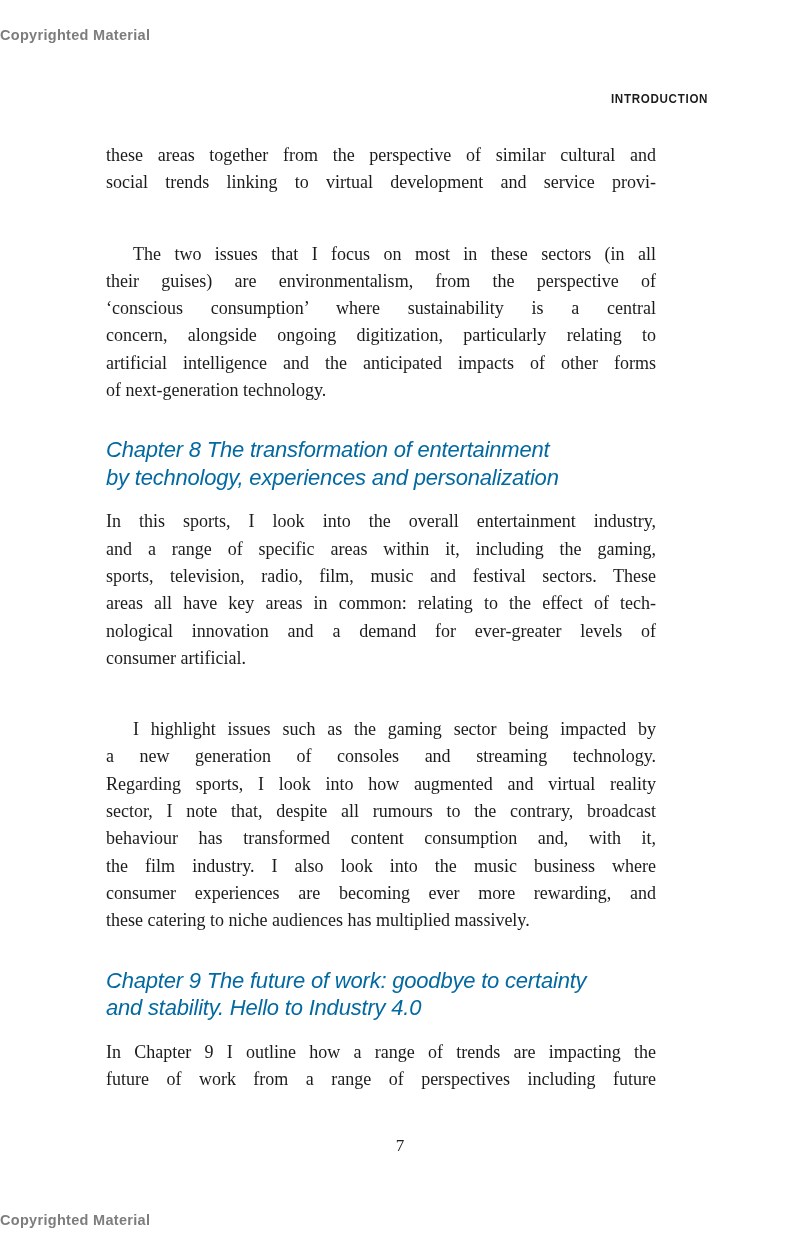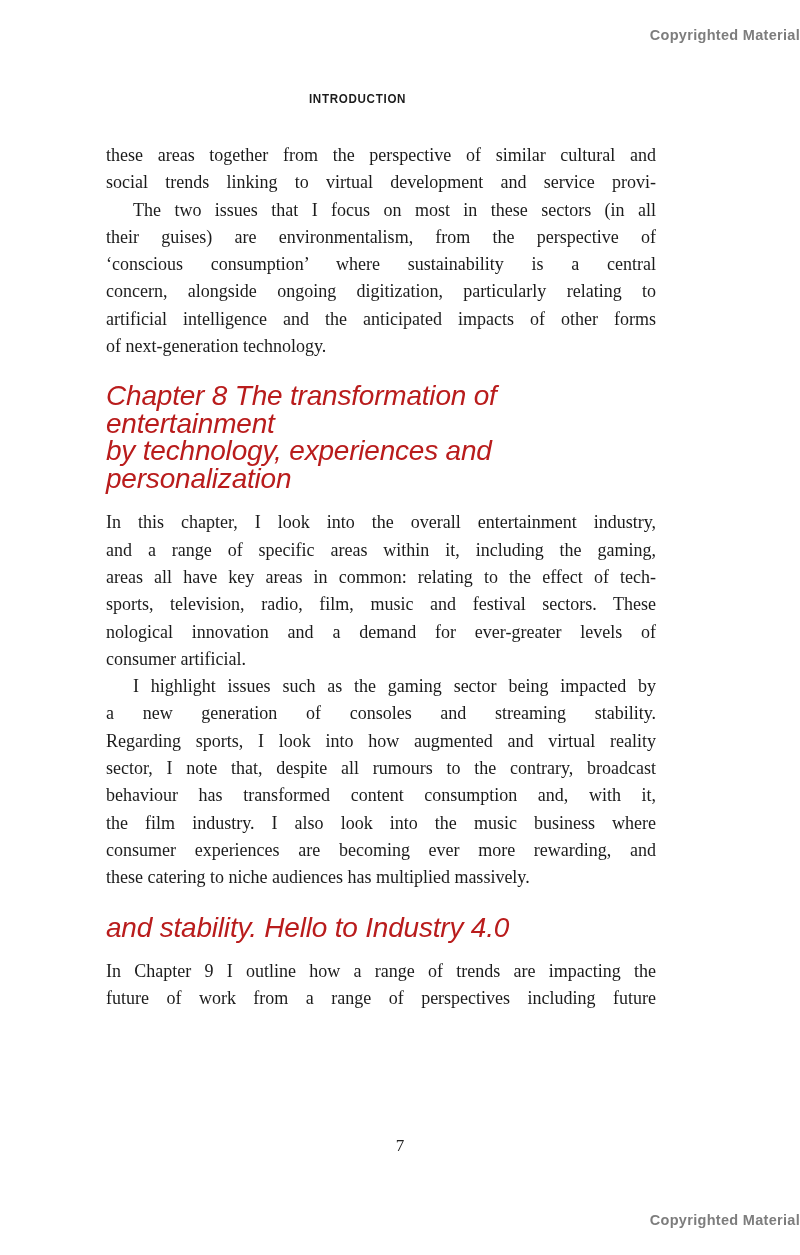--- a/index.html
+++ b/index.html
@@ -7,33 +7,33 @@
     width: 800px; height: 1255px;
     background: #ffffff;
     font-family: "Liberation Serif", serif;
     position: relative;
     overflow: hidden;
   }
   .page { position: absolute; inset: 0; background: #ffffff; }
 
   .copyright {
     position: absolute; left: 0; width: 800px;
-    text-align: right;
+    text-align: left;
     font-family: "Liberation Sans", sans-serif;
     font-weight: bold;
     font-size: 14.5px;
     letter-spacing: 0.3px;
     color: #7d7d7d;
   }
   .copyright.top { top: 27px; }
   .copyright.bottom { top: 1212px; }
 
   .running-header {
     position: absolute; top: 89px; left: 0; width: 716px;
-    text-align: center;
+    text-align: right;
     color: #1c1c1c;
   }
   .running-header .squeeze {
     display: inline-block;
     transform: scaleX(0.86);
     transform-origin: center;
     font-family: "Liberation Sans", sans-serif;
     font-weight: 600;
     font-size: 13.5px;
     letter-spacing: 0.8px;
@@ -51,32 +51,32 @@
   .para { margin: 0; }
   .line {
     text-align: justify;
     text-align-last: justify;
     text-justify: inter-word;
     white-space: normal;
     height: 27.3px;
     overflow: visible;
   }
   .line.last { text-align-last: left; }
-  .line.indent { text-indent: 27px; }
+  .line.indent { text-indent: 27px; margin-top: 44px; }
 
   .heading {
-    margin-top: 22px;
+    margin-top: 32px;
     margin-bottom: 17px;
     font-family: "Liberation Sans", sans-serif;
     font-style: italic;
     font-weight: 500;
-    font-size: 28px;
+    font-size: 22px;
     line-height: 27.5px;
     letter-spacing: -0.2px;
-    color: #b91c1c;
+    color: #0369a1;
   }
   .hline { text-align: left; }
 
   .page-number {
     position: absolute; top: 1136px; left: 0; width: 800px;
     text-align: center;
     font-family: "Liberation Serif", serif;
     font-size: 17px;
     color: #222222;
   }
@@ -103,38 +103,39 @@
         <div class="line">‘conscious consumption’ where sustainability is a central</div>
         <div class="line">concern, alongside ongoing digitization, particularly relating to</div>
         <div class="line">artificial intelligence and the anticipated impacts of other forms</div>
         <div class="line last">of next-generation technology.</div>
       </div>
       <div class="heading">
         <div class="hline">Chapter 8 The transformation of entertainment</div>
         <div class="hline">by technology, experiences and personalization</div>
       </div>
       <div class="para">
-        <div class="line">In this chapter, I look into the overall entertainment industry,</div>
+        <div class="line">In this sports, I look into the overall entertainment industry,</div>
         <div class="line">and a range of specific areas within it, including the gaming,</div>
+        <div class="line">sports, television, radio, film, music and festival sectors. These</div>
         <div class="line">areas all have key areas in common: relating to the effect of tech-</div>
-        <div class="line">sports, television, radio, film, music and festival sectors. These</div>
         <div class="line">nological innovation and a demand for ever-greater levels of</div>
         <div class="line last">consumer artificial.</div>
       </div>
       <div class="para">
         <div class="line indent">I highlight issues such as the gaming sector being impacted by</div>
-        <div class="line">a new generation of consoles and streaming stability.</div>
+        <div class="line">a new generation of consoles and streaming technology.</div>
         <div class="line">Regarding sports, I look into how augmented and virtual reality</div>
         <div class="line">sector, I note that, despite all rumours to the contrary, broadcast</div>
         <div class="line">behaviour has transformed content consumption and, with it,</div>
         <div class="line">the film industry. I also look into the music business where</div>
         <div class="line">consumer experiences are becoming ever more rewarding, and</div>
         <div class="line last">these catering to niche audiences has multiplied massively.</div>
       </div>
       <div class="heading">
+        <div class="hline">Chapter 9 The future of work: goodbye to certainty</div>
         <div class="hline">and stability. Hello to Industry 4.0</div>
       </div>
       <div class="para">
         <div class="line">In Chapter 9 I outline how a range of trends are impacting the</div>
         <div class="line">future of work from a range of perspectives including future</div>
       </div>
     </div>
 
   <div class="page-number">7</div>
 

